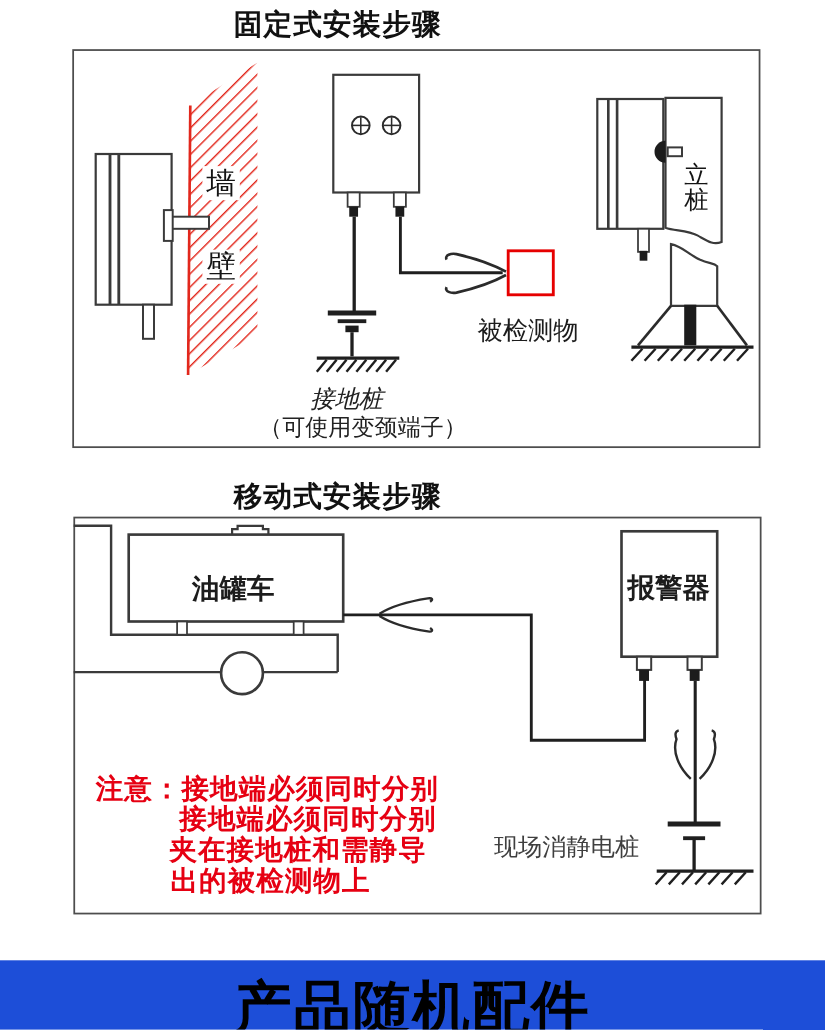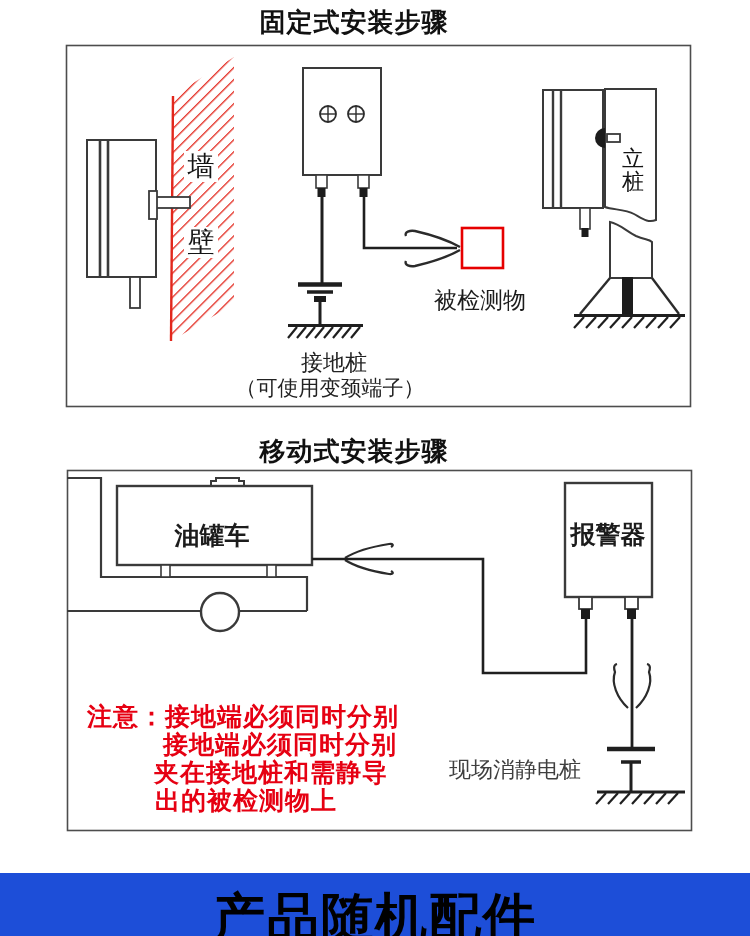--- a/index.html
+++ b/index.html
@@ -5,21 +5,21 @@
   html,body{margin:0;padding:0;}
   body{
     width:750px;height:936px;position:relative;overflow:hidden;
     background:#ffffff;
     font-family:"Liberation Sans","DejaVu Sans",sans-serif;
     color:#1a1a1a;
   }
   .abs{position:absolute;}
   .section-title{
     left:0;top:0;width:614px;text-align:center;
-    font-size:26px;font-weight:bold;color:#111;letter-spacing:1px;padding-left:47px;
+    font-size:26px;font-weight:bold;color:#111;letter-spacing:1px;
   }
   .lineart{left:0;top:0;width:750px;height:936px;}
   .label{white-space:nowrap;}
   .wall-chip{
     width:34px;text-align:center;font-size:27px;line-height:31px;
     background:#ffffff;color:#141414;
   }
   .caption{width:220px;text-align:center;color:#222;}
   .post-label{
     width:26px;text-align:center;font-size:22px;line-height:23px;
@@ -194,21 +194,21 @@
     <line x1="666" y1="793" x2="656" y2="804" stroke-width="2.2"></line>
     <line x1="678" y1="793" x2="668" y2="804" stroke-width="2.2"></line>
   </g>
 </svg>
 
 <div class="abs section-title" style="top:5px;">固定式安装步骤</div>
 
 <div class="abs wall-chip" style="left:184px;top:151px;">墙</div>
 <div class="abs wall-chip" style="left:184px;top:227px;">壁</div>
 
-<div class="abs caption" style="left:224px;top:348px;font-size:22px;">接地桩</div>
+<div class="abs caption" style="left:205px;top:348px;font-size:22px;font-style:italic;">接地桩</div>
 <div class="abs caption" style="left:220px;top:374px;font-size:21px;">（可使用变颈端子）</div>
 
 <div class="abs label" style="left:420px;top:285px;width:120px;text-align:center;font-size:23px;color:#1c1c1c;">被检测物</div>
 
 <div class="abs post-label" style="left:620px;top:147px;">立
 桩</div>
 
 <div class="abs section-title" style="top:434px;">移动式安装步骤</div>
 
 <div class="abs device-label" style="left:152px;top:519px;width:120px;">油罐车</div>

